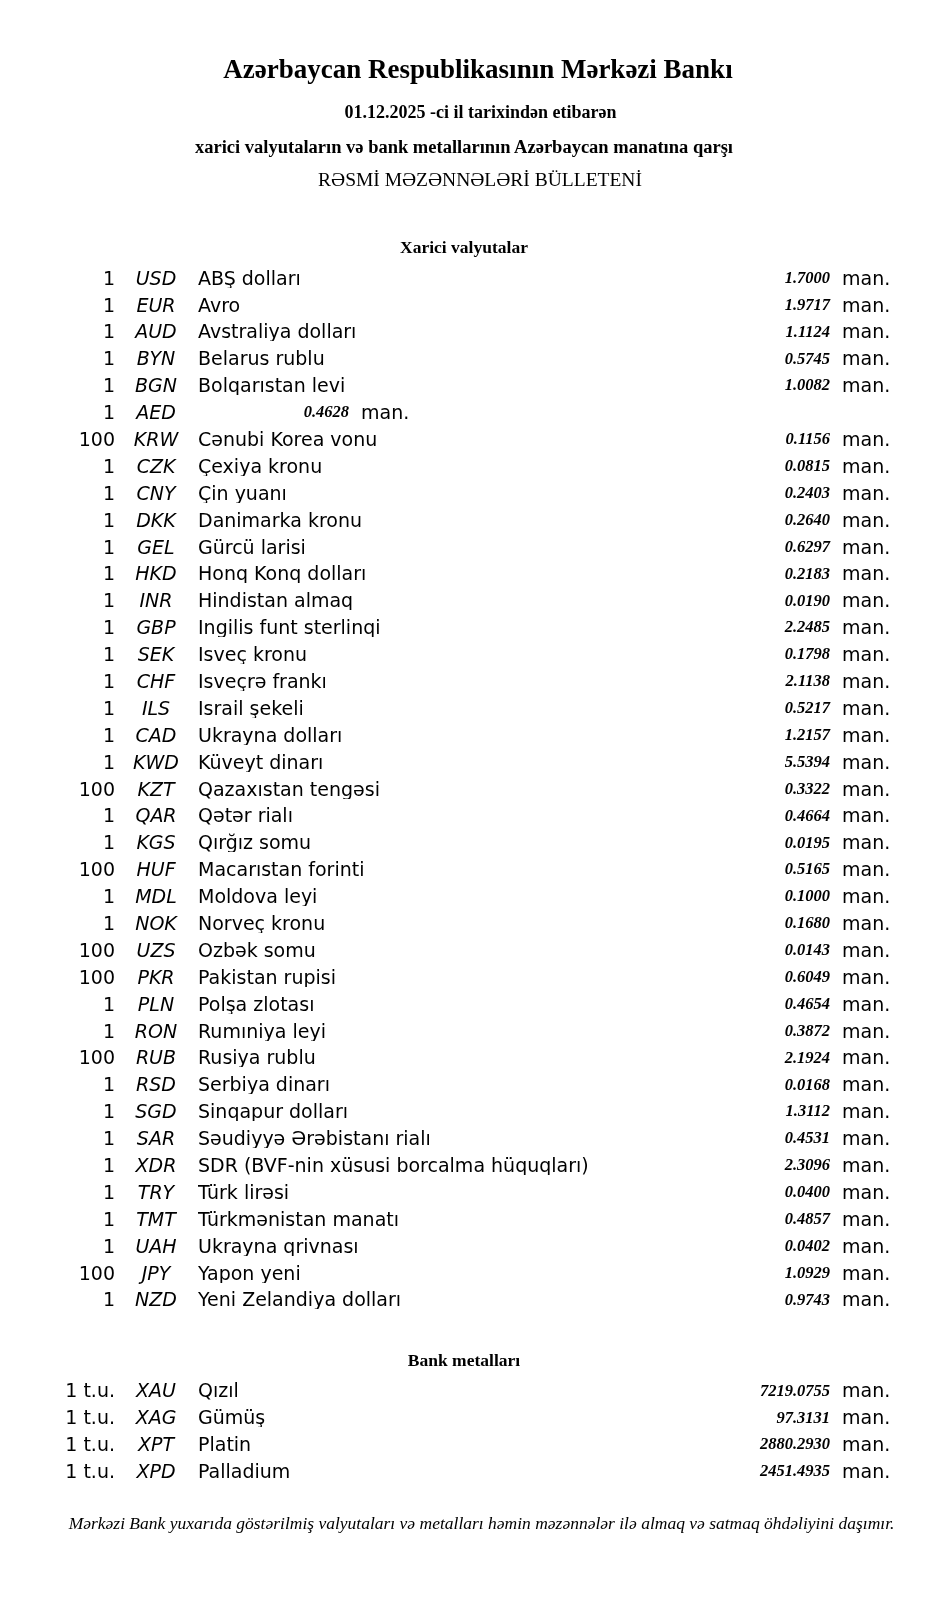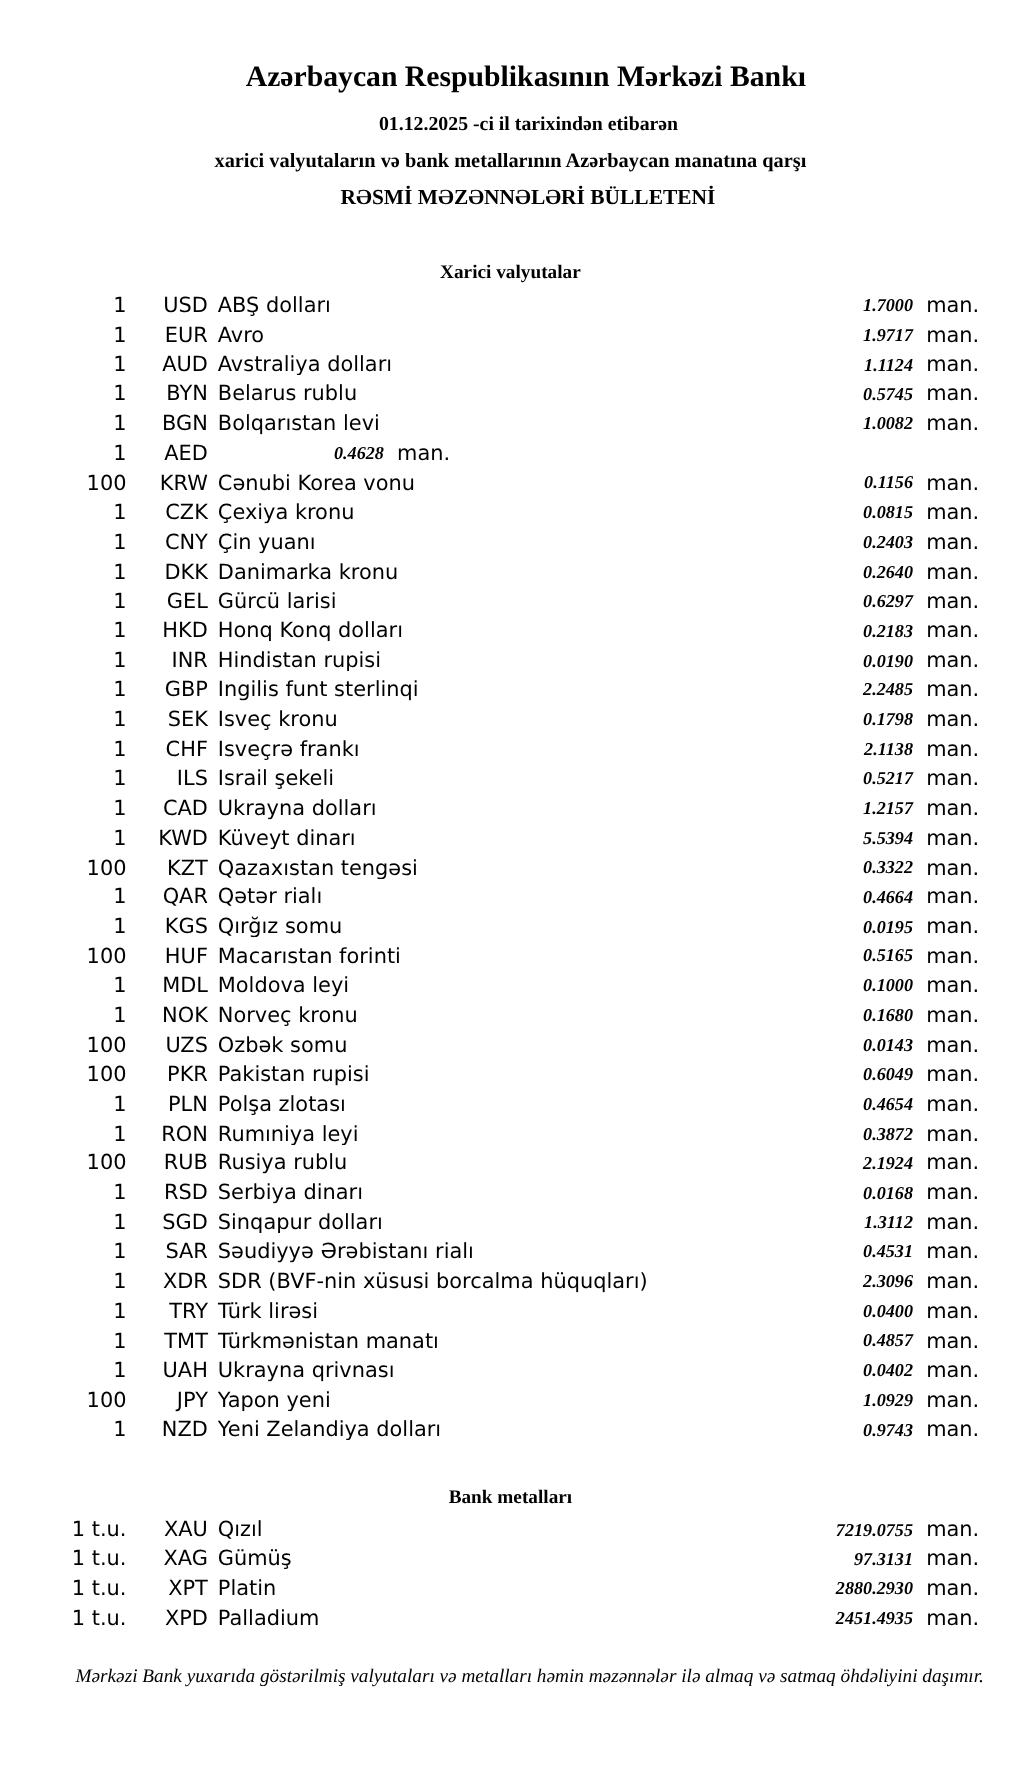--- a/index.html
+++ b/index.html
@@ -36,21 +36,21 @@
     padding-left: 33px;
   }
   .scope-line {
     font-family: "Liberation Serif", serif;
     font-weight: bold;
     font-size: 18.5px;
     margin-top: 14px;
   }
   .bulletin-title {
     font-family: "Liberation Serif", serif;
-    font-weight: bold;
+    font-weight: normal;
     font-size: 19.5px;
     margin-top: 11px;
     margin-left: 32px;
   }
 
   
   .section-title {
     text-align: center;
     font-family: "Liberation Serif", serif;
     font-weight: bold;
@@ -64,21 +64,21 @@
   .row {
     display: flex;
     align-items: center;
     height: 26.9px;
     padding-right: 35px;
     font-size: 19px;
     line-height: 1;
     white-space: nowrap;
   }
   .qty  { width: 115px; text-align: right; }
-  .code { width: 66px;  margin-left: 8px; text-align: right; }
+  .code { width: 66px;  margin-left: 8px; text-align: center; font-style: italic; }
   .name { flex: 1;      margin-left: 9px; text-align: left; overflow: hidden; }
   .rate {
     width: 160px;
     text-align: right;
     font-family: "Liberation Serif", serif;
     font-style: italic;
     font-weight: bold;
     font-size: 16.5px;
   }
   .unit { width: 63px; padding-left: 12px; text-align: left; }
@@ -187,21 +187,21 @@
       <div class="row">
         <span class="qty">1</span>
         <span class="code">HKD</span>
         <span class="name">Honq Konq dolları</span>
         <span class="rate">0.2183</span>
         <span class="unit">man.</span>
       </div>
       <div class="row">
         <span class="qty">1</span>
         <span class="code">INR</span>
-        <span class="name">Hindistan rupisi</span>
+        <span class="name">Hindistan almaq</span>
         <span class="rate">0.0190</span>
         <span class="unit">man.</span>
       </div>
       <div class="row">
         <span class="qty">1</span>
         <span class="code">GBP</span>
         <span class="name">İngilis funt sterlinqi</span>
         <span class="rate">2.2485</span>
         <span class="unit">man.</span>
       </div>

